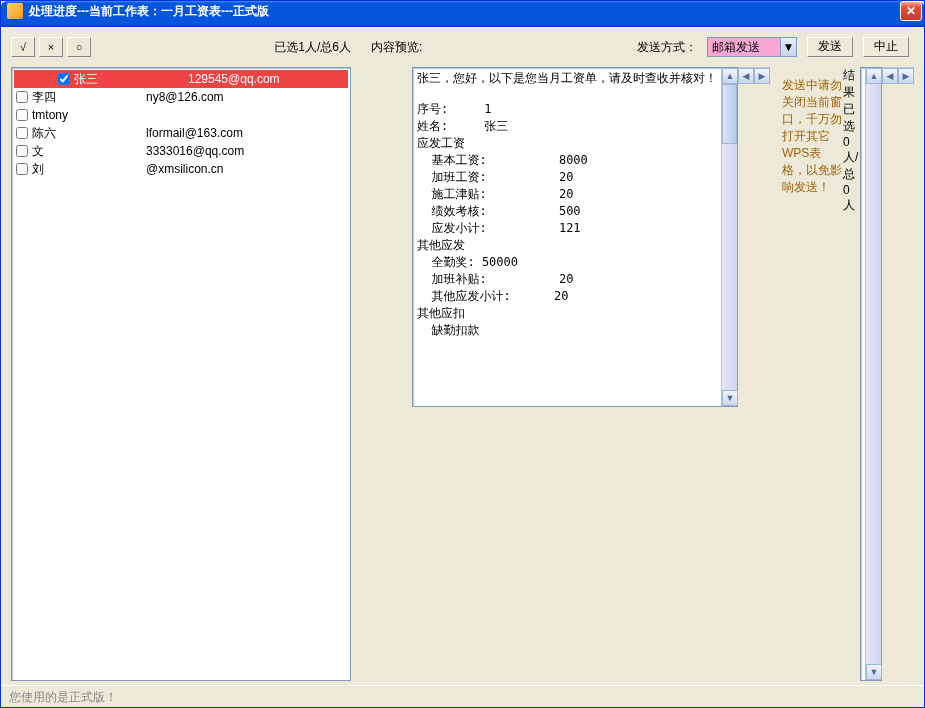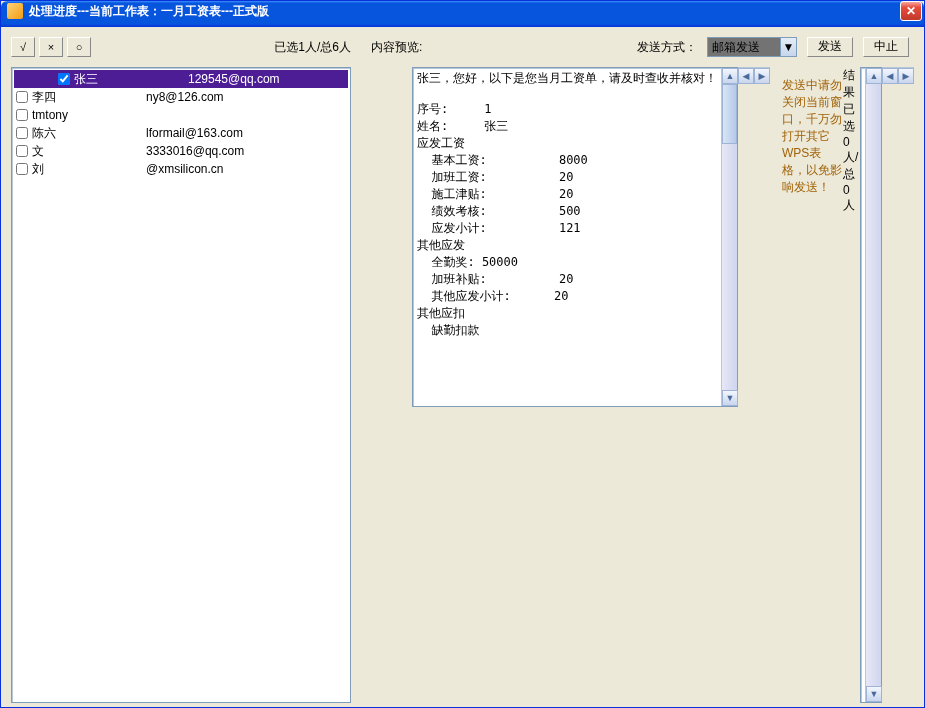--- a/index.html
+++ b/index.html
@@ -78,21 +78,21 @@
   .sel-count { flex:1; text-align:right; padding-right: 0px; align-self:center; }
   .right-header {
     display:flex; align-items:center; gap:10px;
     width: 538px;
   }
   .right-header .lbl-preview { }
   .right-header .spacer { flex:1; }
   .dropdown {
     height: 20px;
     border: 1px solid #7f9db9;
-    background:#737373;
+    background:#f9a8d4;
     width: 90px;
     display:flex; align-items:center;
     padding-left: 4px;
     position: relative;
     cursor:pointer;
   }
   .dropdown .dd-arrow {
     position:absolute; right:0; top:0; bottom:0; width:16px;
     background: linear-gradient(#e4ecf7,#c6d6ec);
     border-left:1px solid #7f9db9;
@@ -128,21 +128,21 @@
   }
   .list-row {
     height: 18px;
     display:flex;
     align-items:center;
     padding: 0 2px;
     gap: 4px;
     white-space:nowrap;
     cursor:pointer;
   }
-  .list-row.selected { background:#4c1d95; color:#fff;padding-left:44px; }
+  .list-row.selected { background:#ef4444; color:#fff;padding-left:44px; }
   .list-row input[type=checkbox]{ width:12px; height:12px; margin:0; }
   .list-row .nm { width: 110px; overflow:hidden; text-overflow:clip; }
   .list-row .em { flex:1; overflow:hidden; }
   .preview-box {
     height: 340px;
     position:relative;
     display:flex;
   }
   .preview-text {
     flex:1;
@@ -321,13 +321,16 @@
         </div>
         <div class="hscroll">
           <div class="harrow">◀</div>
           <div class="htrack"></div>
           <div class="harrow">▶</div>
         </div>
       </div>
     </div>
   </div>
 
+  <div class="statusbar">
+    <span>您使用的是正式版！</span>
+  </div>
 </div>
 
 </body></html>

